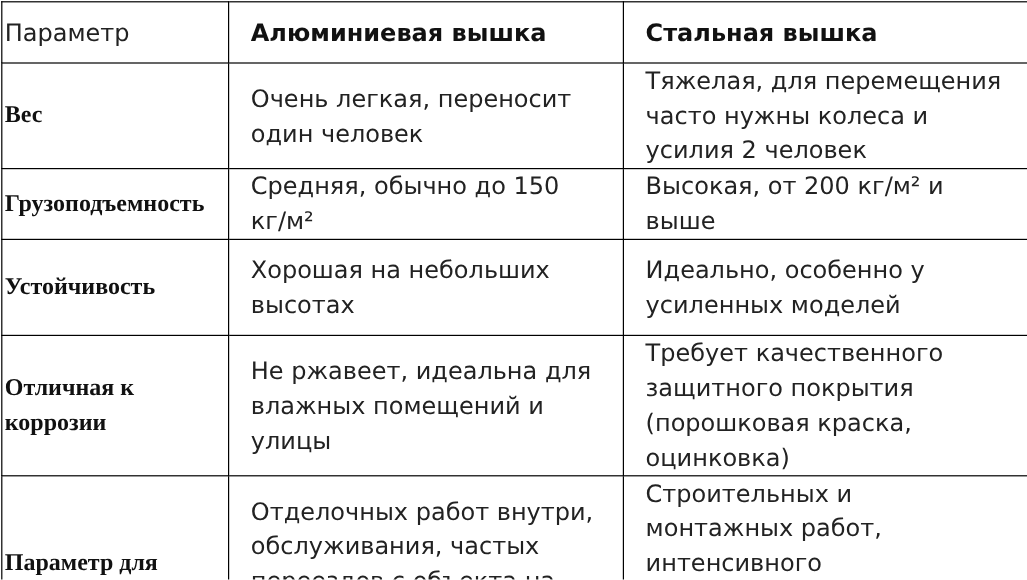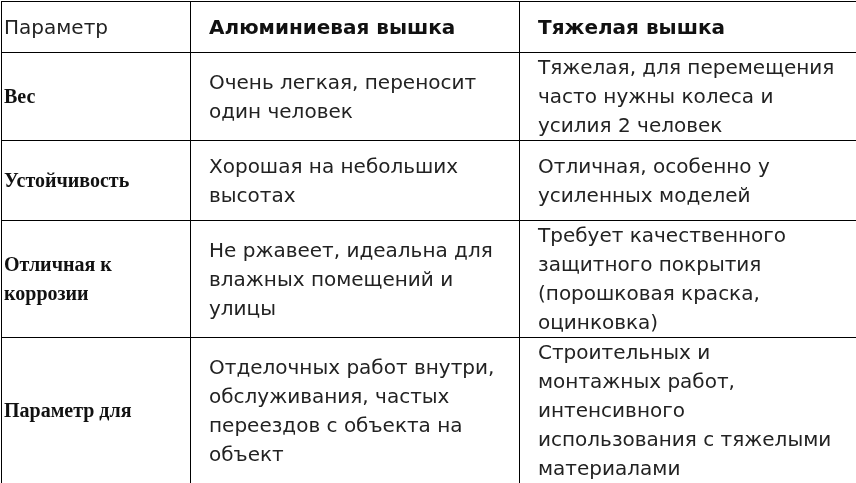--- a/index.html
+++ b/index.html
@@ -38,33 +38,38 @@
 <table>
   <colgroup>
     <col class="c1">
       <col class="c2">
       <col class="c3">
   </colgroup>
   <thead>
     <tr class="r0">
       <th class="param">Параметр</th>
       <th>Алюминиевая вышка</th>
-      <th>Тяжелая вышка</th>
+      <th>Стальная вышка</th>
     </tr>
   </thead>
   <tbody>
     <tr class="r1">
       <td class="param">Вес</td>
       <td>Очень легкая, переносит один человек</td>
       <td>Тяжелая, для перемещения часто нужны колеса и усилия 2 человек</td>
     </tr>
+    <tr class="r2">
+      <td class="param">Грузоподъемность</td>
+      <td>Средняя, обычно до 150 кг/м²</td>
+      <td>Высокая, от 200 кг/м² и выше</td>
+    </tr>
     <tr class="r3">
       <td class="param">Устойчивость</td>
       <td>Хорошая на небольших высотах</td>
-      <td>Отличная, особенно у усиленных моделей</td>
+      <td>Идеально, особенно у усиленных моделей</td>
     </tr>
     <tr class="r4">
       <td class="param">Отличная к коррозии</td>
       <td>Не ржавеет, идеальна для влажных помещений и улицы</td>
       <td>Требует качественного защитного покрытия (порошковая краска, оцинковка)</td>
     </tr>
     <tr class="r5">
       <td class="param">Параметр для</td>
       <td>Отделочных работ внутри, обслуживания, частых переездов с объекта на объект</td>
       <td>Строительных и монтажных работ, интенсивного использования с тяжелыми материалами</td>

